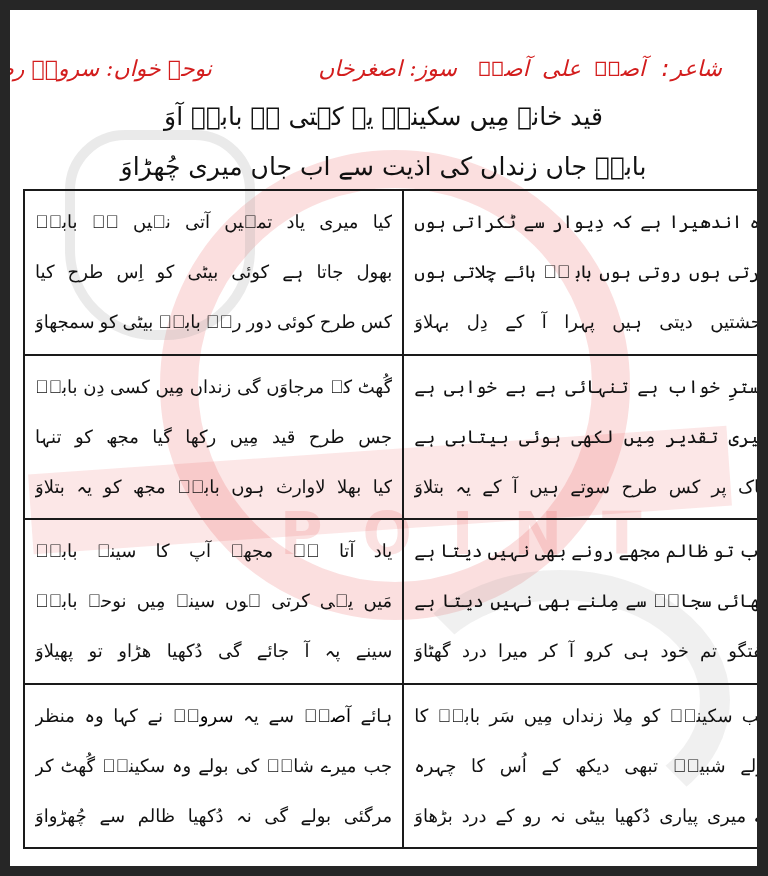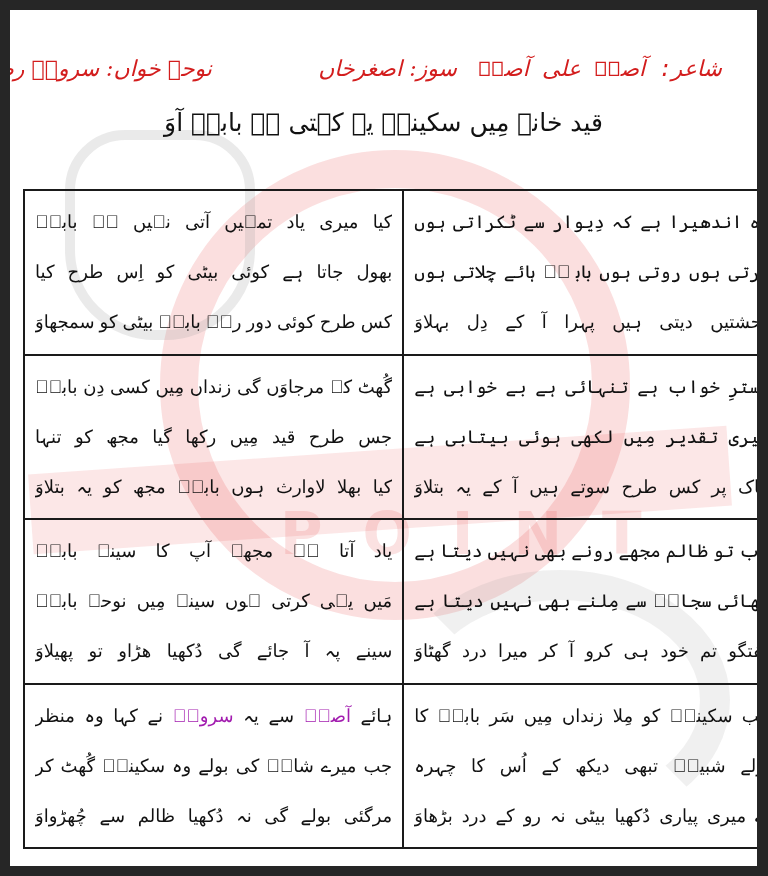--- a/index.html
+++ b/index.html
@@ -86,21 +86,20 @@
     .title-line {
       position: absolute;
       left: 0;
       width: 747px;
       text-align: center;
       direction: rtl;
       font-family: "DejaVu Serif", serif;
       font-size: 25px;
       color: #111;
       white-space: nowrap;
-      margin-top: 6px;
     }
     .title-1 { top: 92px; }
     .title-2 { top: 142px; }
 
     table.verses {
       position: absolute;
       left: 13px;
       top: 179px;
       width: 722px;
       height: 660px;
@@ -119,40 +118,41 @@
       display: block;
       font-family: Liberation Sans, sans-serif;
       font-size: 18px;
       color: #111;
       line-height: 50px;
       white-space: nowrap;
       text-align: justify;
       text-align-last: justify;
       overflow: hidden;
     }
-    .red { color: #a21caf; }
+    .red { color: #000000; }
   </style>
 </head>
 <body>
 
 <div class="card">
 
   <div class="wm wm-ring"></div>
   <div class="wm wm-fist"></div>
   <div class="wm wm-band"></div>
   <div class="wm wm-swoosh"></div>
   <div class="wm wm-point">POINT</div>
 
   <div class="header-row">
     <span class="hdr-poet">شاعر: آصفؔ علی آصفؔ</span>
     <span class="hdr-soz">سوز: اصغرخاں</span>
     <span class="hdr-reciter">نوحہ خواں: سرورؔ رضا کربلائی</span>
   </div>
 
   <div class="title-line title-1">قید خانے مِیں سکینہؑ یہ کہتی ہے باباؑ آوَ</div>
+  <div class="title-line title-2">باباؑ جاں زنداں کی اذیت سے اب جاں میری چُھڑاوَ</div>
 
   <table class="verses">
     <tbody>
         <tr>
       <td>
         <span class="line">وہ اندھیرا ہے کہ دِیوار سے ٹکراتی ہوں</span>
         <span class="line">گِرتی ہوں روتی ہوں باباؑ ہائے چِلاتی ہوں</span>
         <span class="line">وحشتیں دیتی ہیں پہرا آ کے دِل بہلاوَ</span>
       </td>
       <td>

